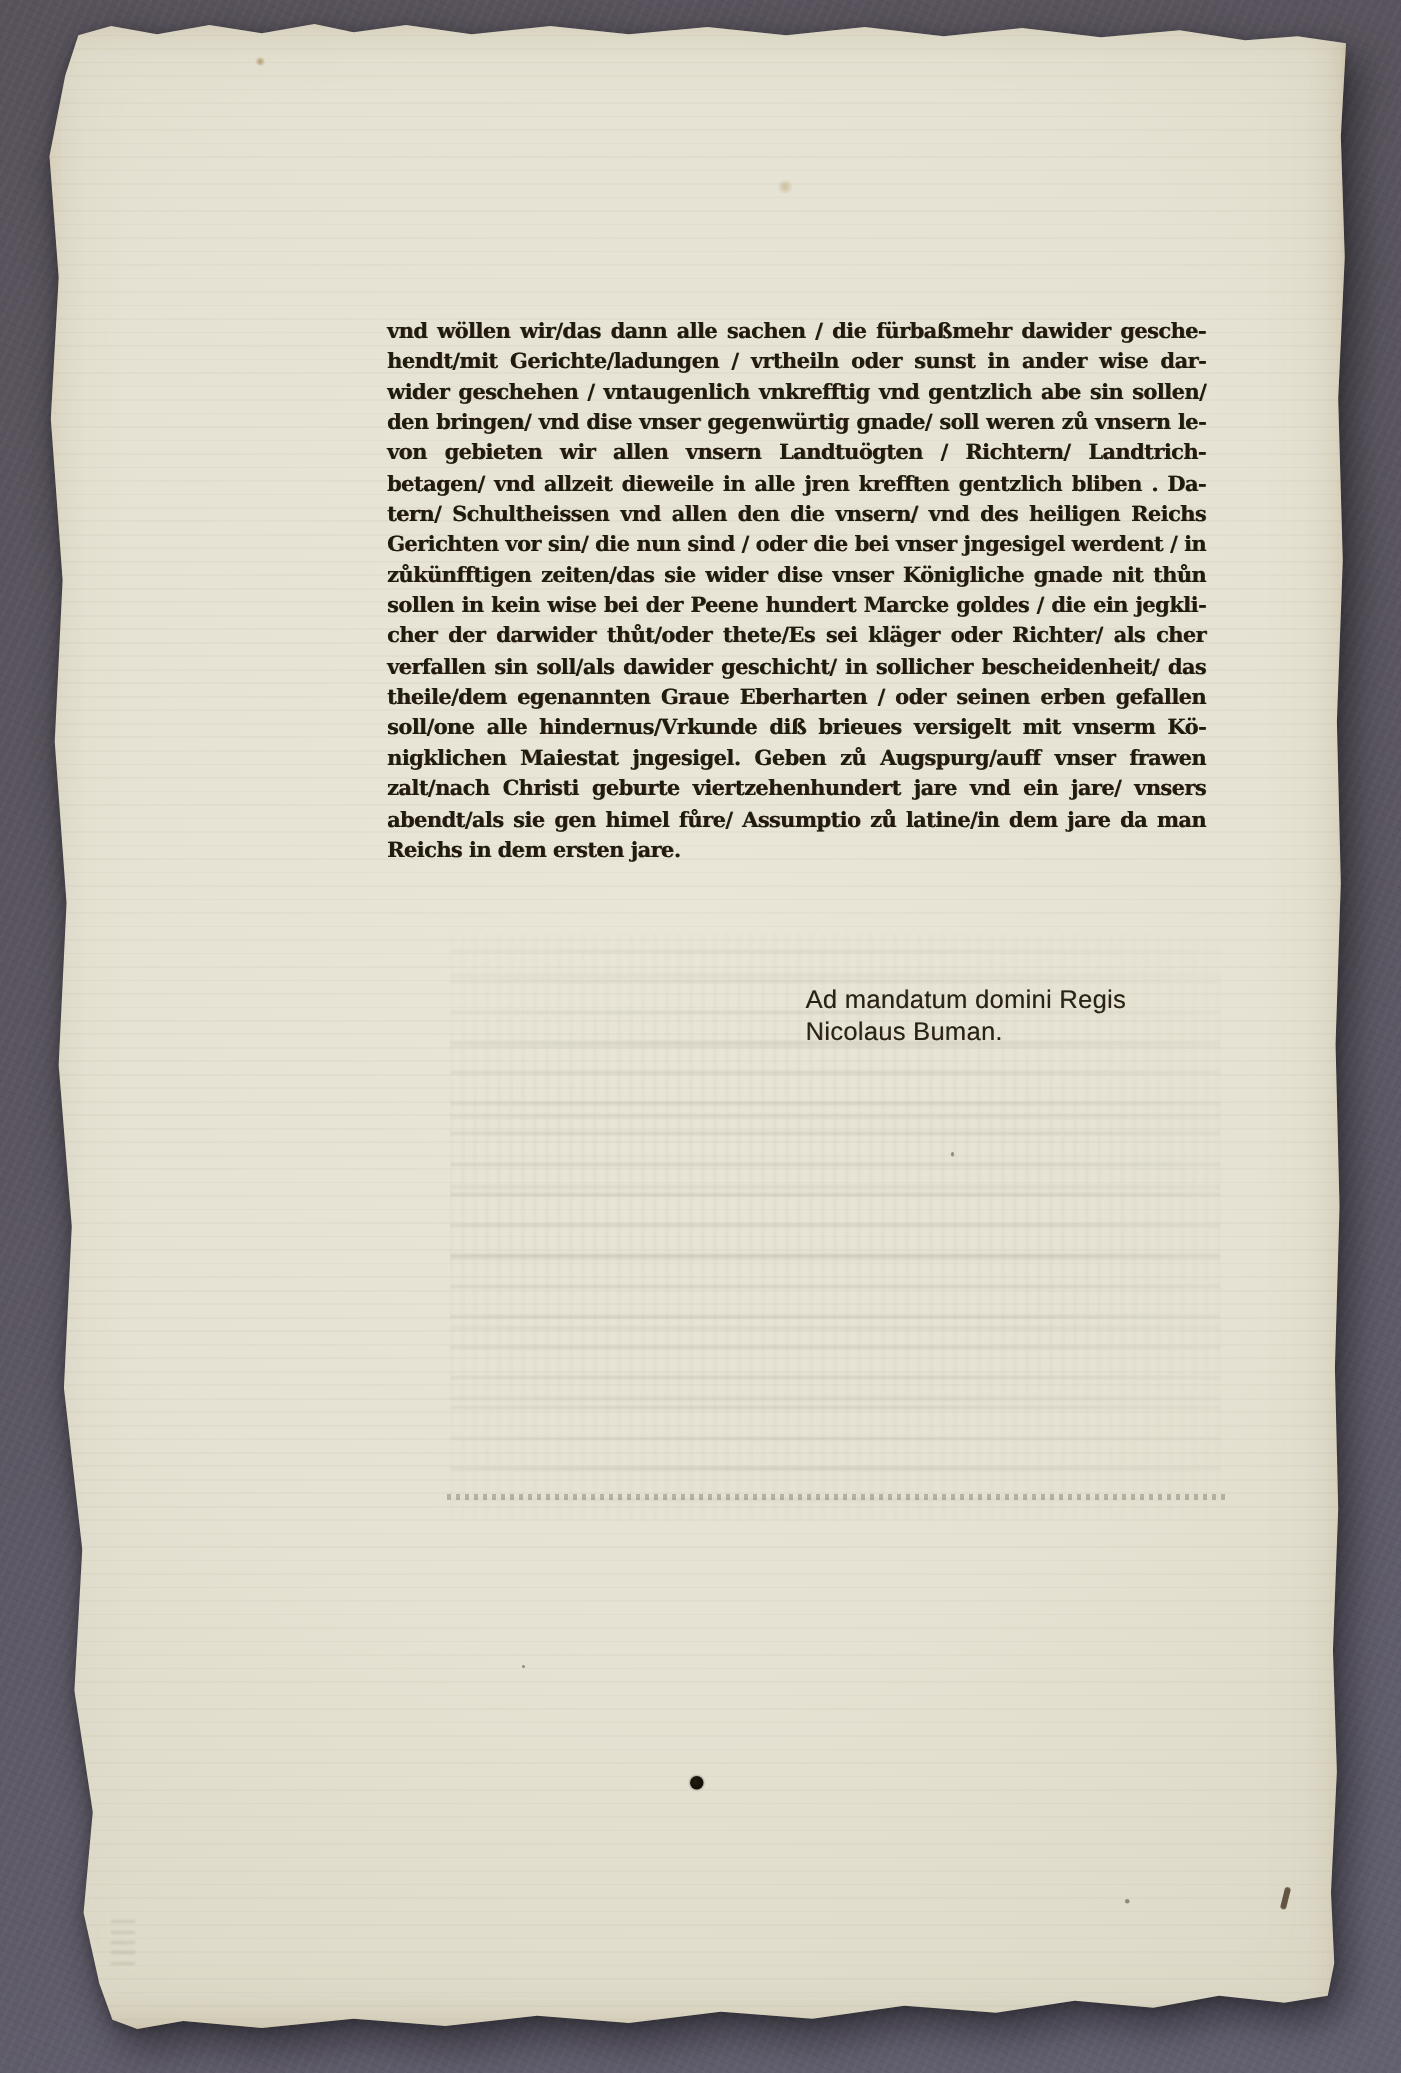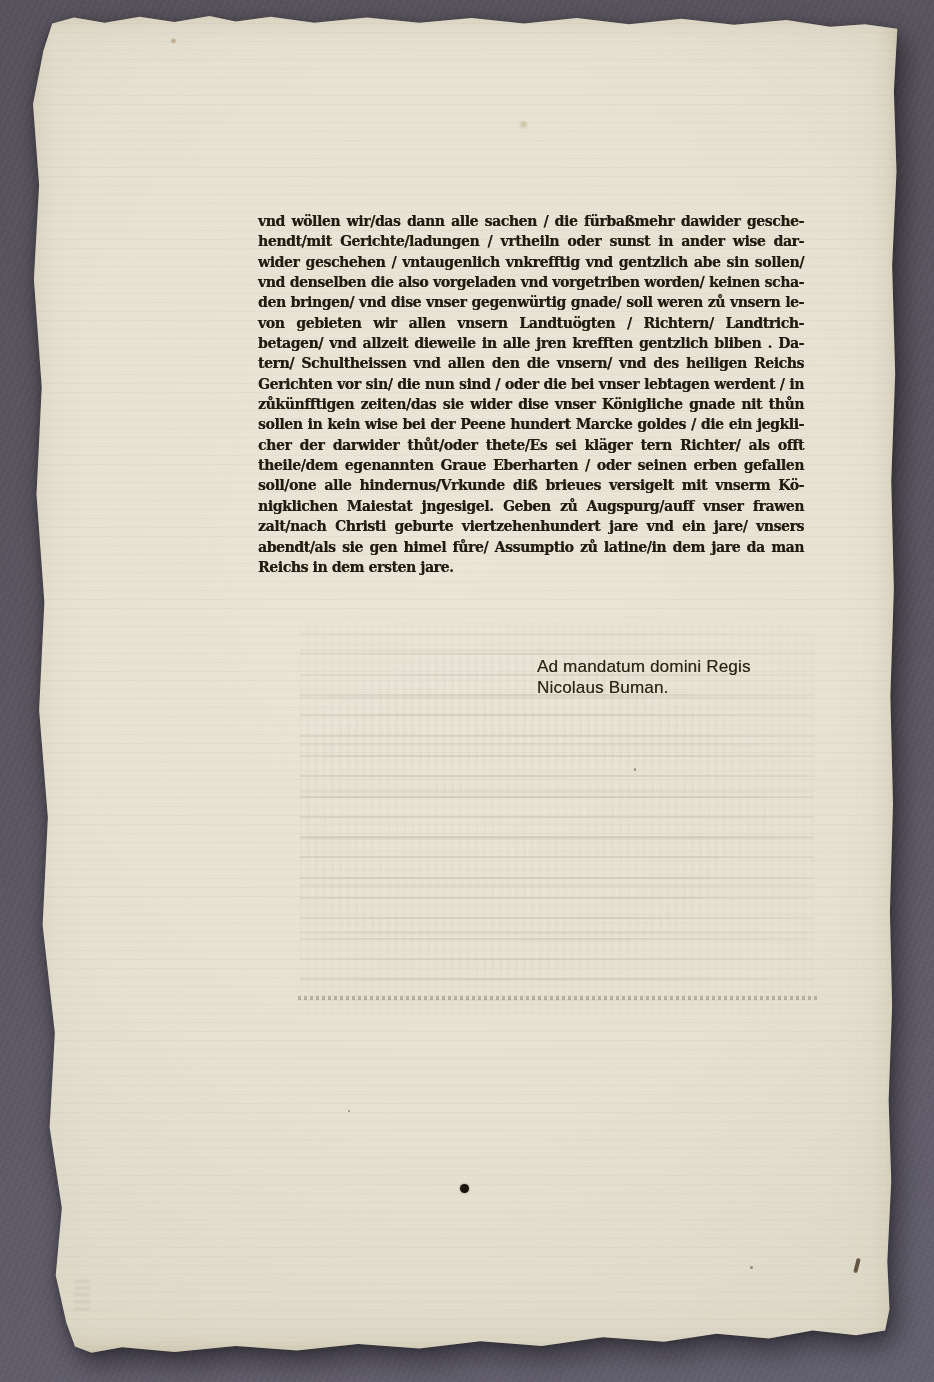--- a/index.html
+++ b/index.html
@@ -139,29 +139,29 @@
     <div class="paper">
 
       <div class="fox-spot fox-1"></div>
       <div class="fox-spot fox-2"></div>
       <div class="edge-spot-top"></div>
 
       <div class="main-text">
         <div class="line">vnd wöllen wir/das dann alle sachen / die fürbaßmehr dawider gesche-</div>
         <div class="line">hendt/mit Gerichte/ladungen / vrtheiln oder sunst in ander wise dar-</div>
         <div class="line">wider geschehen / vntaugenlich vnkrefftig vnd gentzlich abe sin sollen/</div>
-        <div class="line">vnd denselben die also vorgeladen vnd vorgetriben worden/ keinen scha-</div>
         <div class="line">den bringen/ vnd dise vnser gegenwürtig gnade/ soll weren zů vnsern le-</div>
         <div class="line">von gebieten wir allen vnsern Landtuögten / Richtern/ Landtrich-</div>
         <div class="line">betagen/ vnd allzeit dieweile in alle jren krefften gentzlich bliben . Da-</div>
         <div class="line">tern/ Schultheissen vnd allen den die vnsern/ vnd des heiligen Reichs</div>
-        <div class="line">Gerichten vor sin/ die nun sind / oder die bei vnser lebtagen werdent / in</div>
+        <div class="line">Gerichten vor sin/ die nun sind / oder die bei vnser jngesigel werdent / in</div>
         <div class="line">zůkünfftigen zeiten/das sie wider dise vnser Königliche gnade nit thůn</div>
         <div class="line">sollen in kein wise bei der Peene hundert Marcke goldes / die ein jegkli-</div>
-        <div class="line">cher der darwider thůt/oder thete/Es sei kläger tern Richter/ als offt</div>
+        <div class="line">cher der darwider thůt/oder thete/Es sei kläger oder Richter/ als cher</div>
+        <div class="line">verfallen sin soll/als dawider geschicht/ in sollicher bescheidenheit/ das</div>
         <div class="line">theile/dem egenannten Graue Eberharten / oder seinen erben gefallen</div>
         <div class="line">soll/one alle hindernus/Vrkunde diß brieues versigelt mit vnserm Kö-</div>
         <div class="line">nigklichen Maiestat jngesigel. Geben zů Augspurg/auff vnser frawen</div>
         <div class="line">zalt/nach Christi geburte viertzehenhundert jare vnd ein jare/ vnsers</div>
         <div class="line">abendt/als sie gen himel fůre/ Assumptio zů latine/in dem jare da man</div>
         <div class="line last">Reichs in dem ersten jare.</div>
       </div>
 
       <div class="colophon">
         <div>Ad mandatum domini Regis</div>

